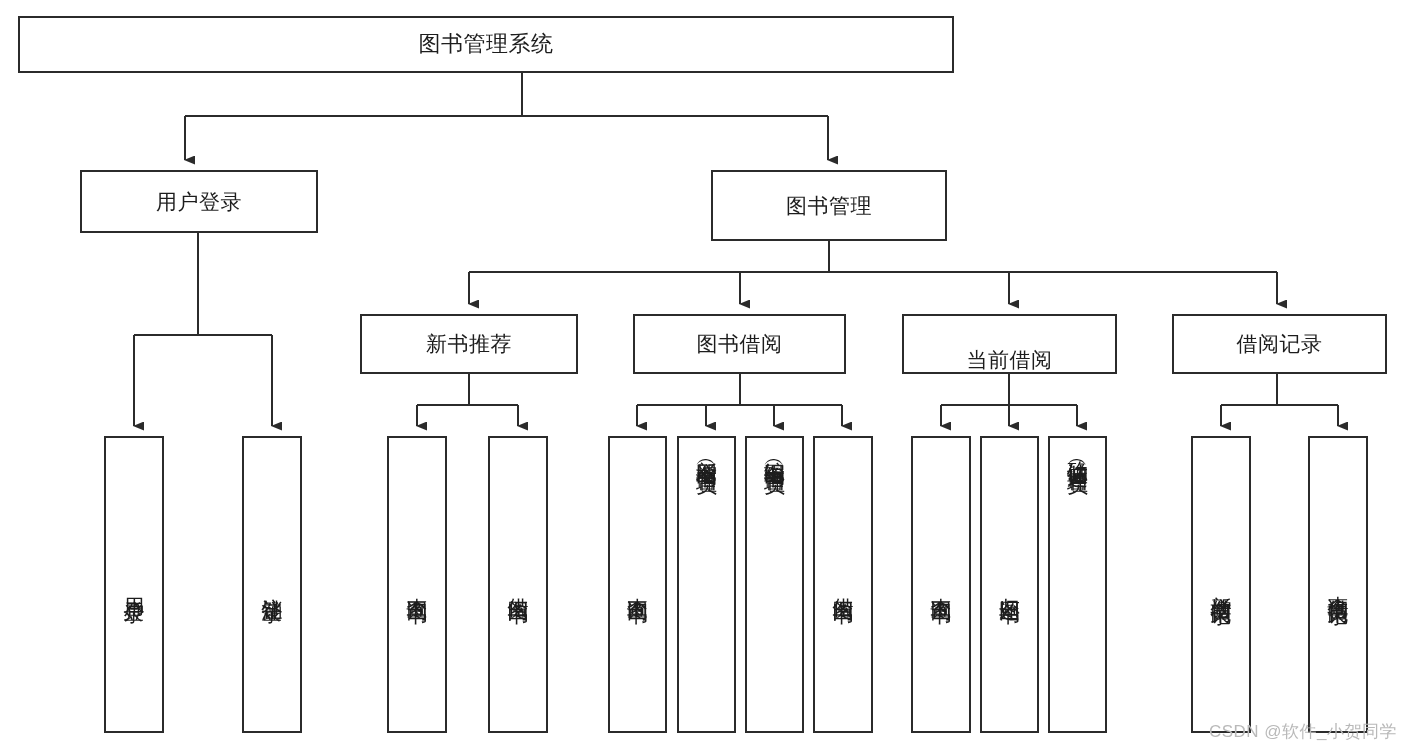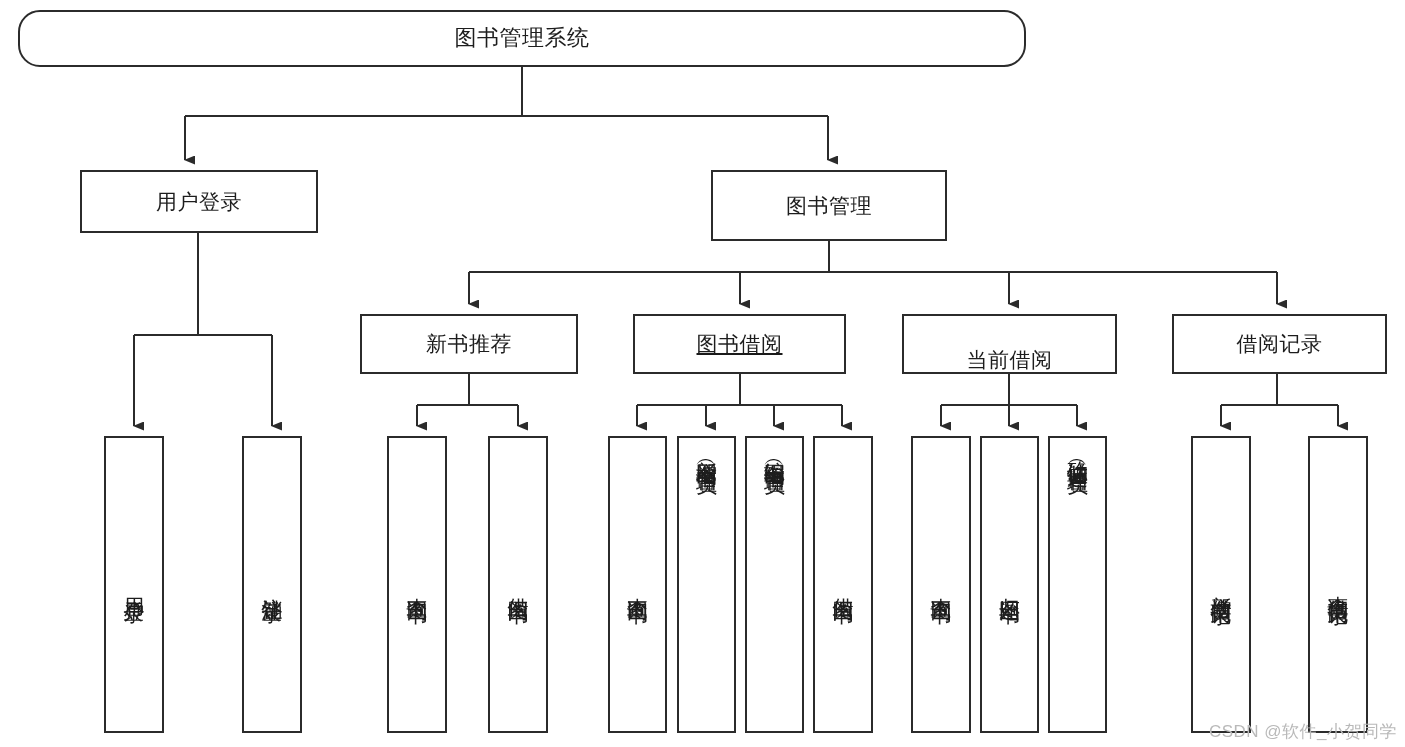--- a/index.html
+++ b/index.html
@@ -137,37 +137,37 @@
       <line x1="1009" y1="405" x2="1009" y2="426" marker-end="url(#arrowhead)"></line>
       <line x1="1077" y1="405" x2="1077" y2="426" marker-end="url(#arrowhead)"></line>
 
       <line x1="1277" y1="374" x2="1277" y2="405"></line>
       <line x1="1221" y1="405" x2="1338" y2="405"></line>
       <line x1="1221" y1="405" x2="1221" y2="426" marker-end="url(#arrowhead)"></line>
       <line x1="1338" y1="405" x2="1338" y2="426" marker-end="url(#arrowhead)"></line>
     </g>
   </svg>
 
-  <div class="node level-root" style="left:18px; top:10px; width:1008px; height:57px;border-radius:22px;">
+  <div class="node level-root" style="left:18px; top:16px; width:936px; height:57px;">
     <span class="node-label">图书管理系统</span>
   </div>
 
   <div class="node level-2" style="left:80px; top:170px; width:238px; height:63px;">
     <span class="node-label">用户登录</span>
   </div>
 
   <div class="node level-2" style="left:711px; top:170px; width:236px; height:71px;">
     <span class="node-label">图书管理</span>
   </div>
 
   <div class="node level-3" style="left:360px; top:314px; width:218px; height:60px;justify-content:center;">
     <span class="node-label">新书推荐</span>
   </div>
 
-  <div class="node level-3" style="left:633px; top:314px; width:213px; height:60px;text-decoration:underline;">
+  <div class="node level-3" style="left:633px; top:314px; width:213px; height:60px;">
     <span class="node-label">图书借阅</span>
   </div>
 
   <div class="node level-3" style="left:902px; top:314px; width:215px; height:60px;align-items:flex-end;">
     <span class="node-label">当前借阅</span>
   </div>
 
   <div class="node level-3" style="left:1172px; top:314px; width:215px; height:60px;text-align:center;">
     <span class="node-label">借阅记录</span>
   </div>

